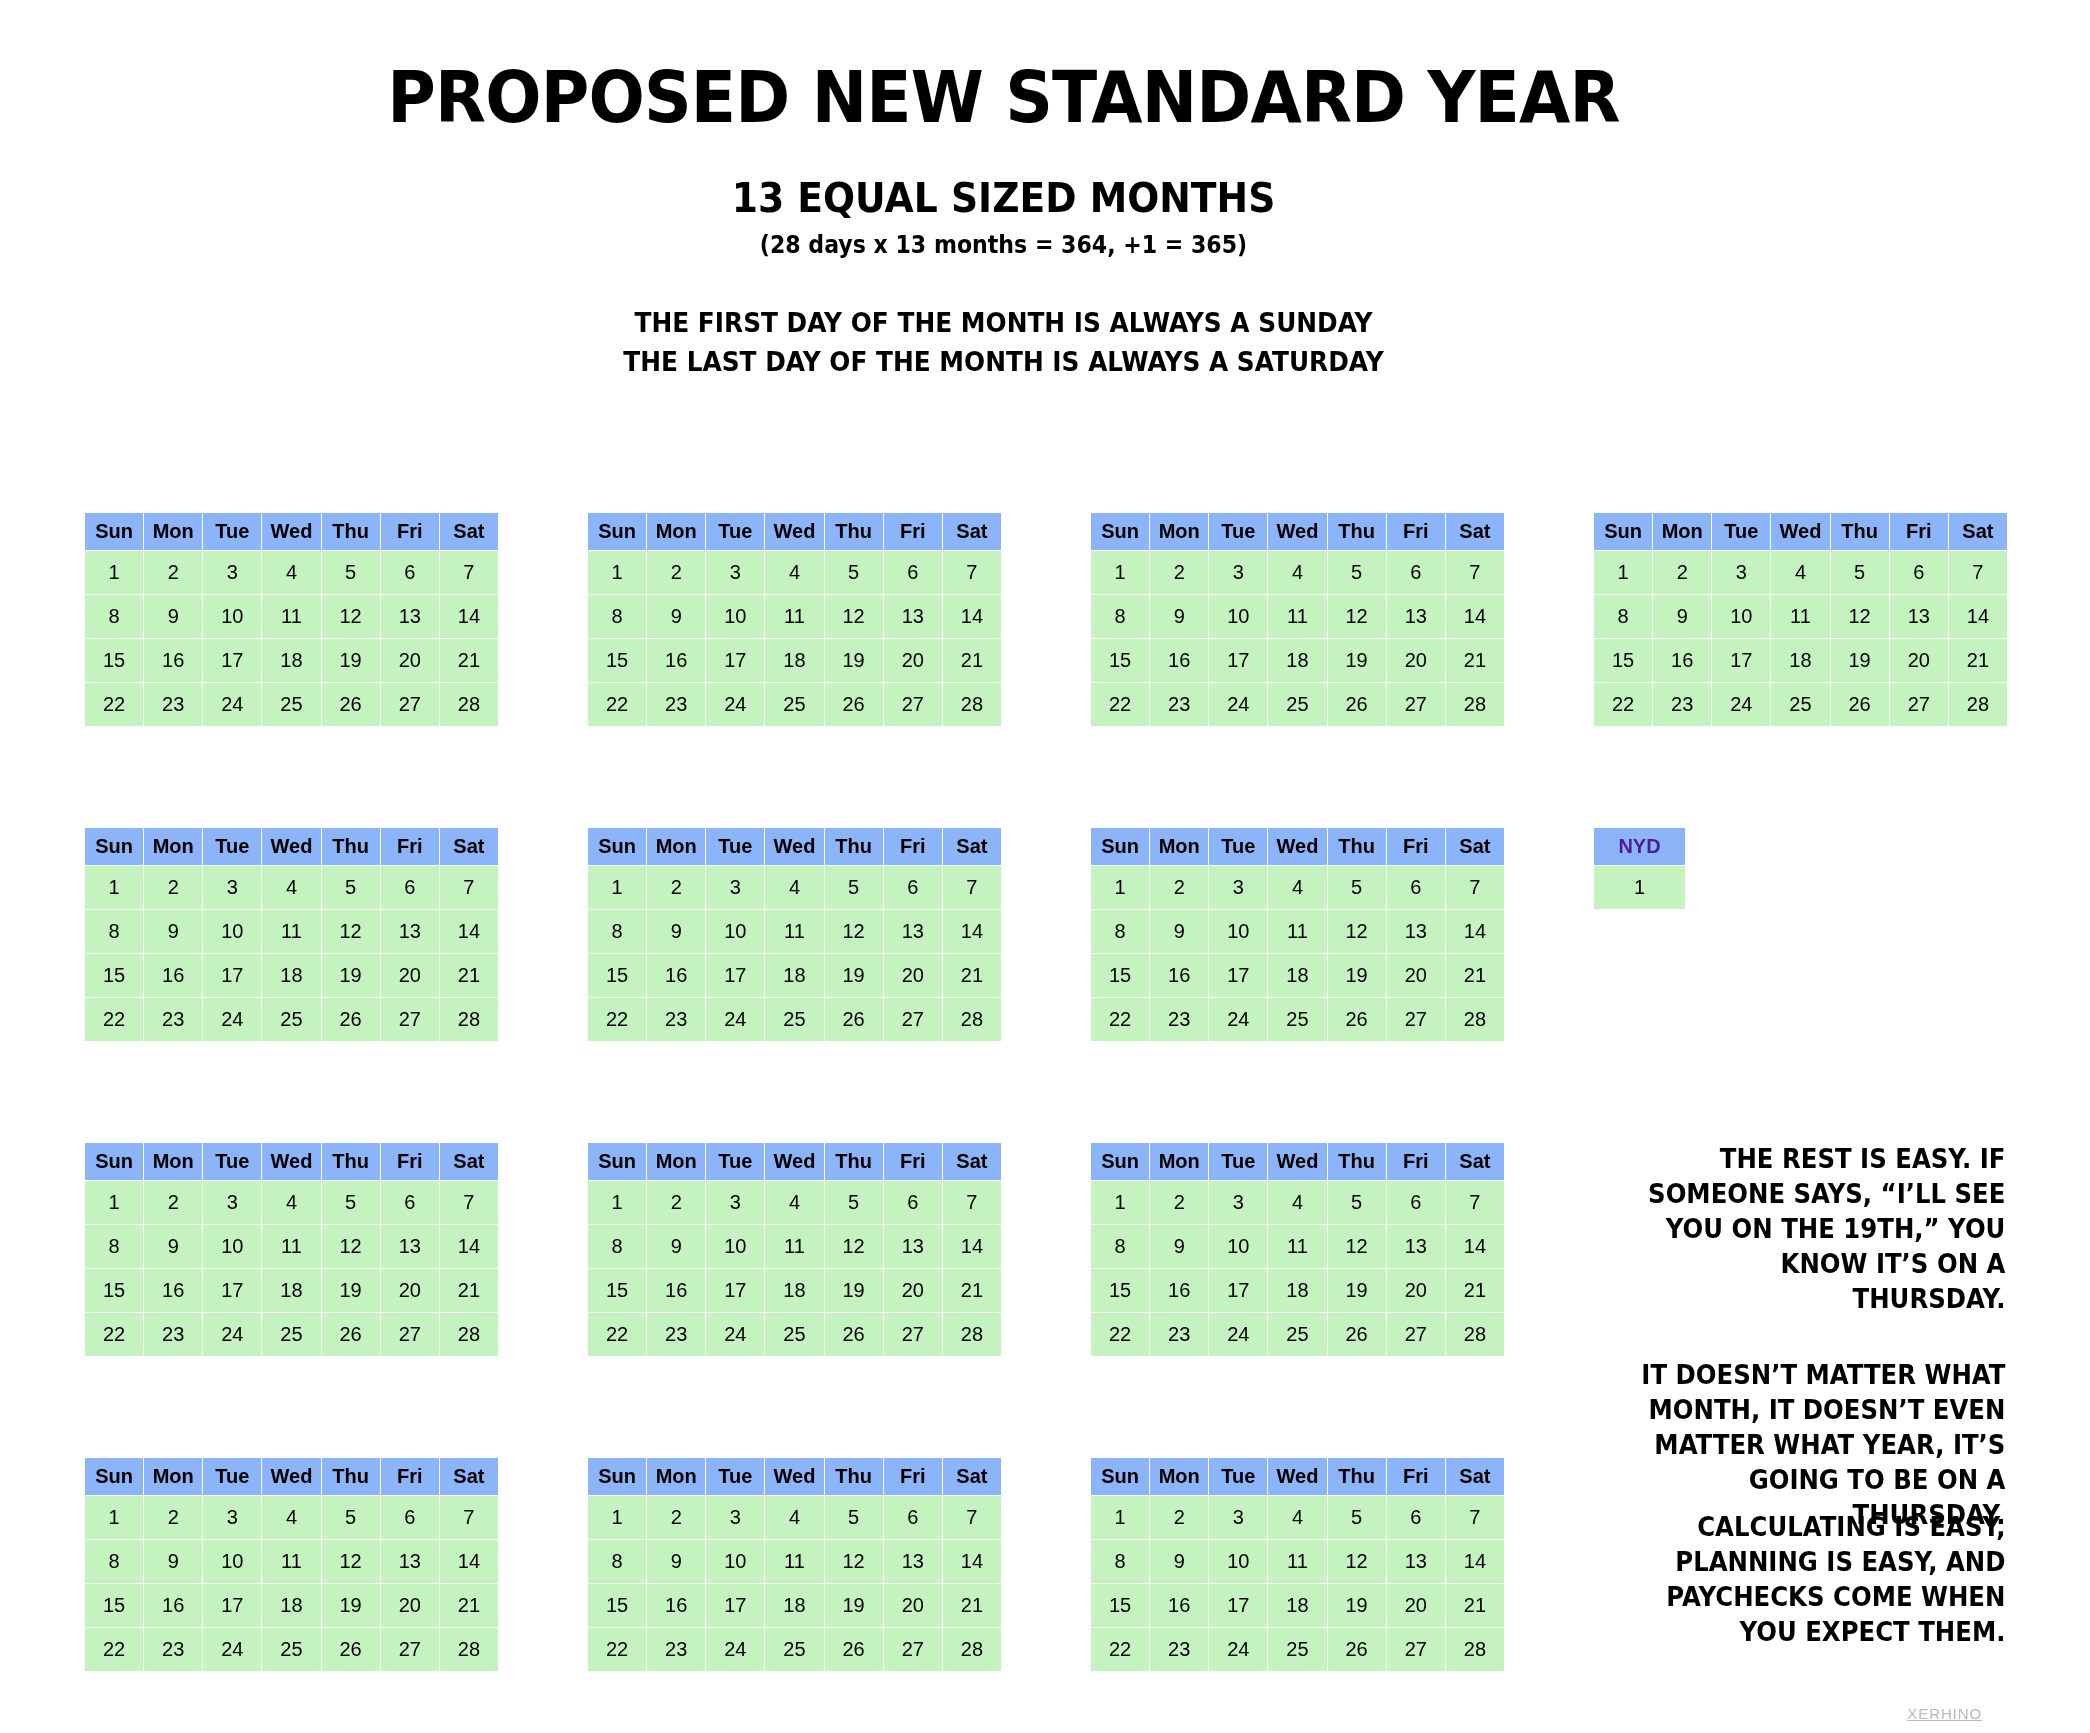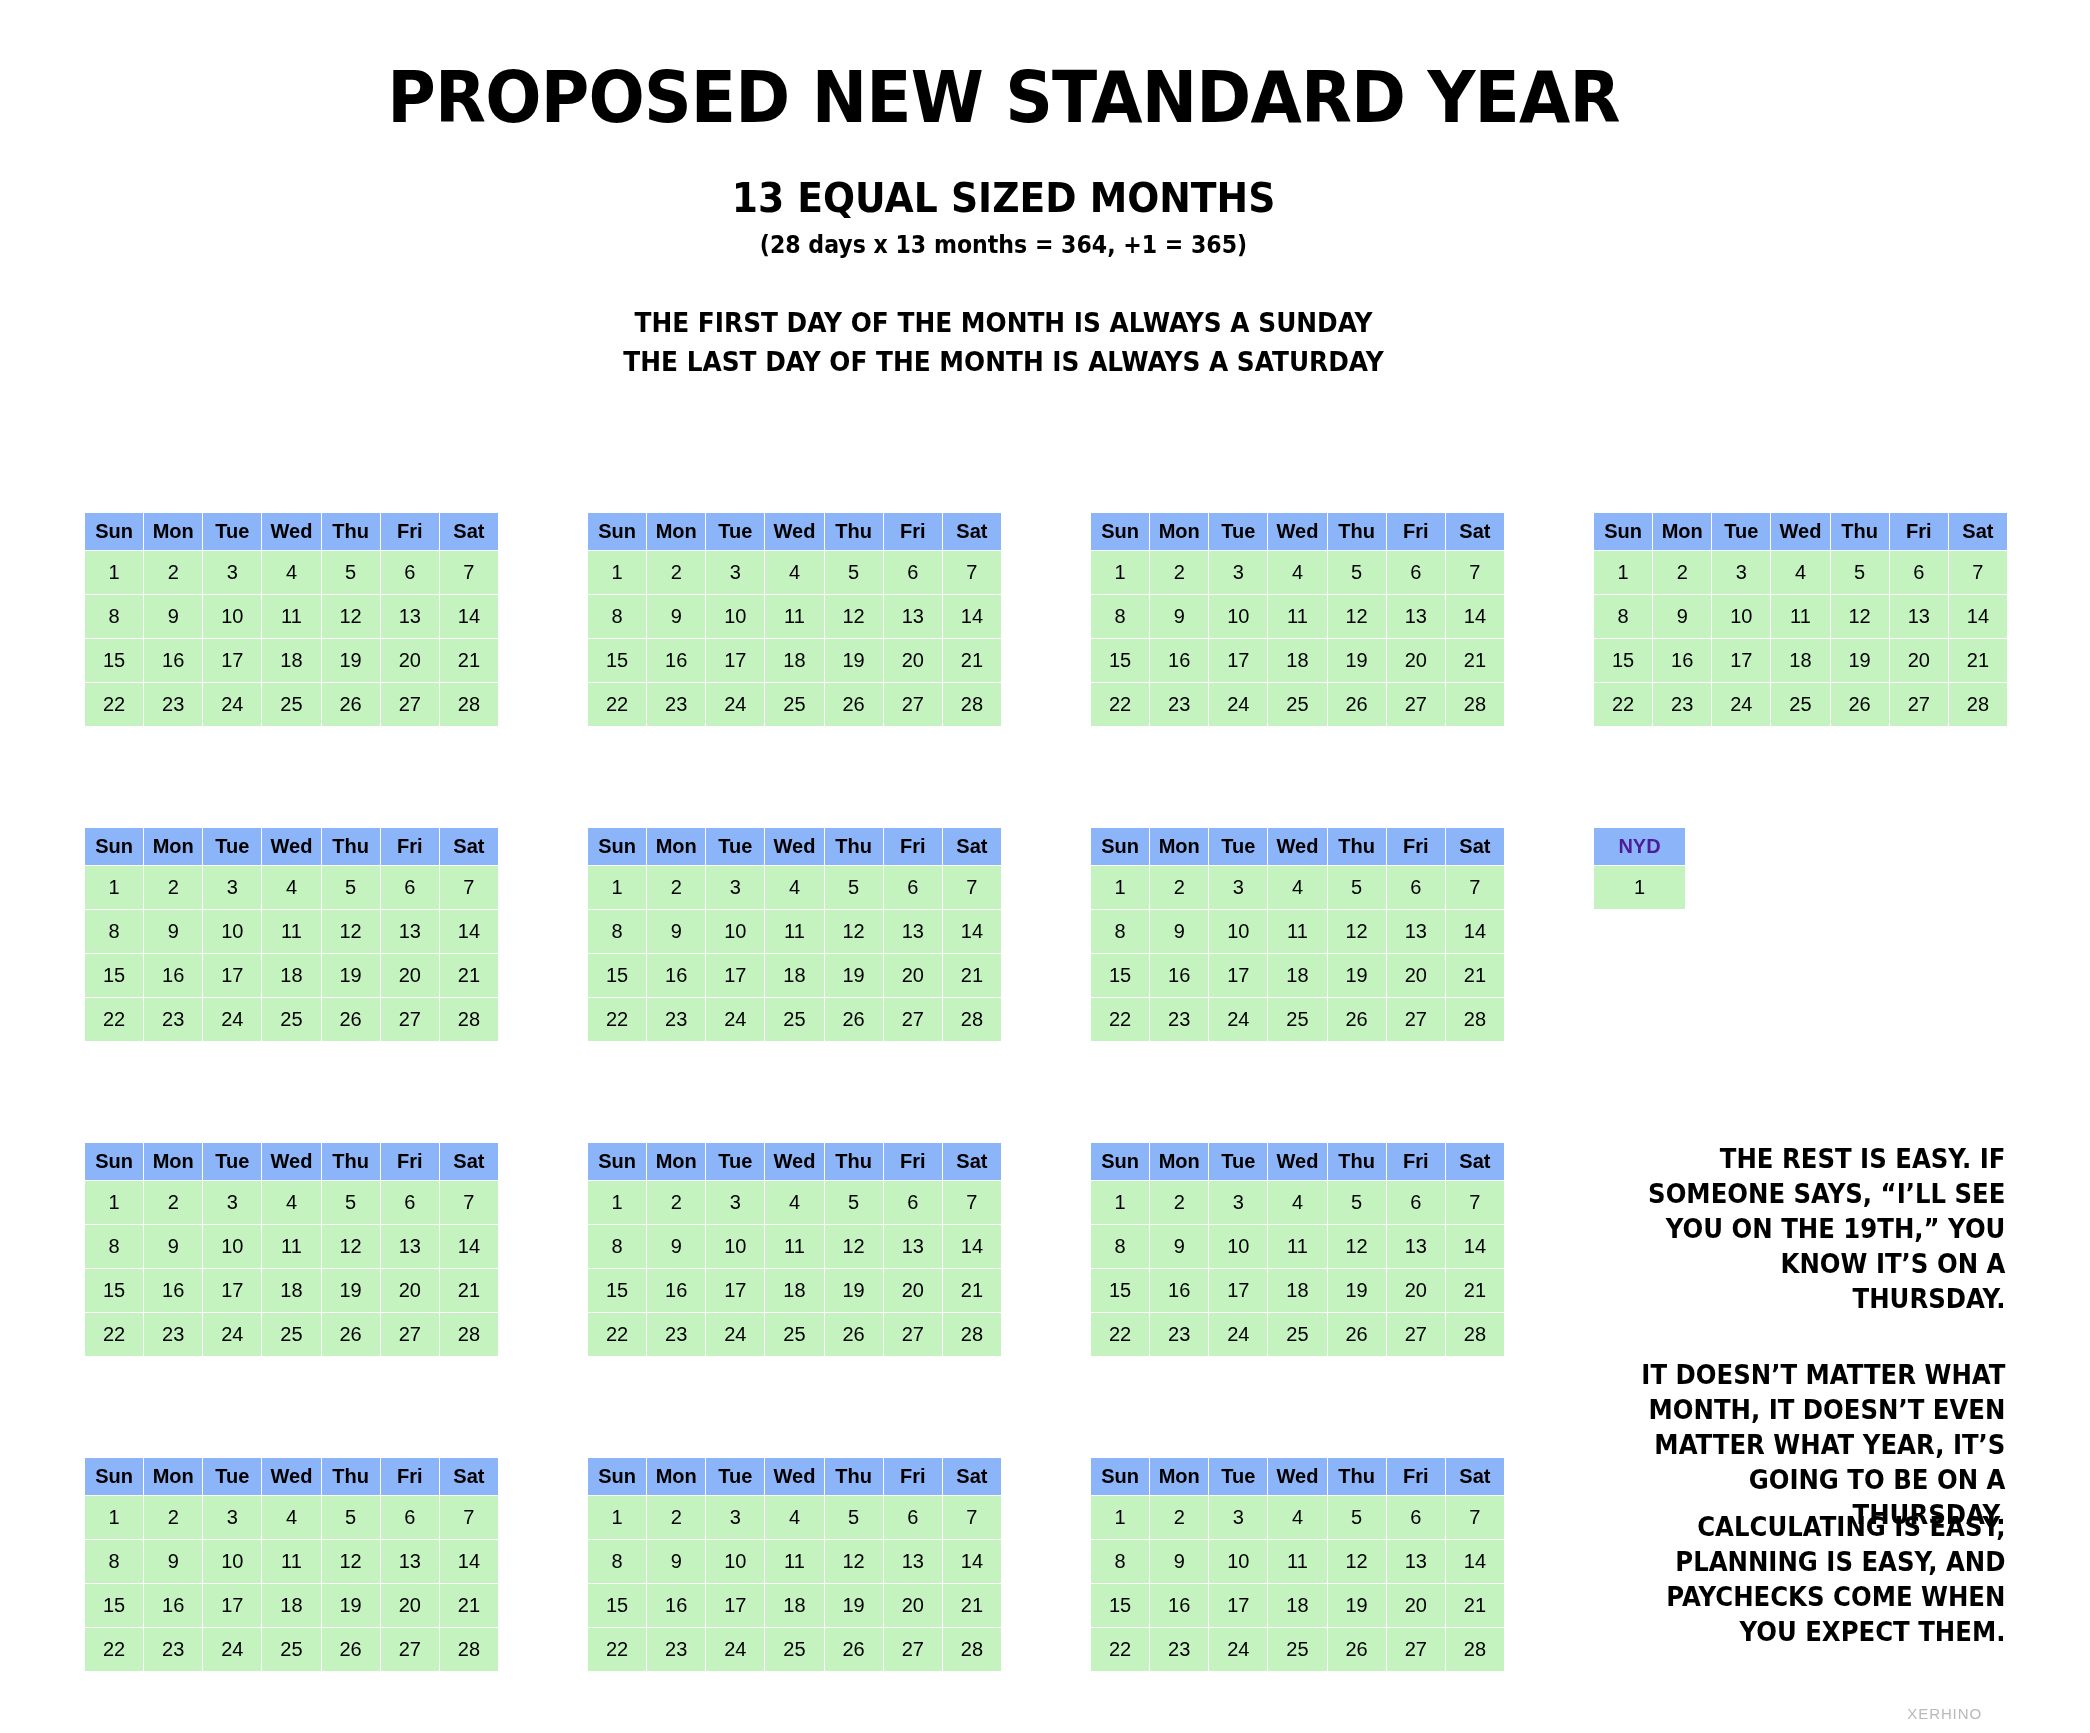--- a/index.html
+++ b/index.html
@@ -161,20 +161,21 @@
   .note-row4 { padding-top: 53px; }
 
   .watermark {
     position: absolute;
     right: 25px;
     bottom: 12.4px;
     font-size: 15px;
     color: #b9b9b9;
     letter-spacing: 0.9px;
     font-family: "Liberation Sans", sans-serif;
+    text-decoration: underline;
   }
 </style>
 </head>
 <body>
 
 <div class="page">
 
   <h1 class="title">PROPOSED NEW STANDARD YEAR</h1>
   <h2 class="subtitle">13 EQUAL SIZED MONTHS</h2>
   <p class="subtitle-math">(28 days x 13 months = 364, +1 = 365)</p>

